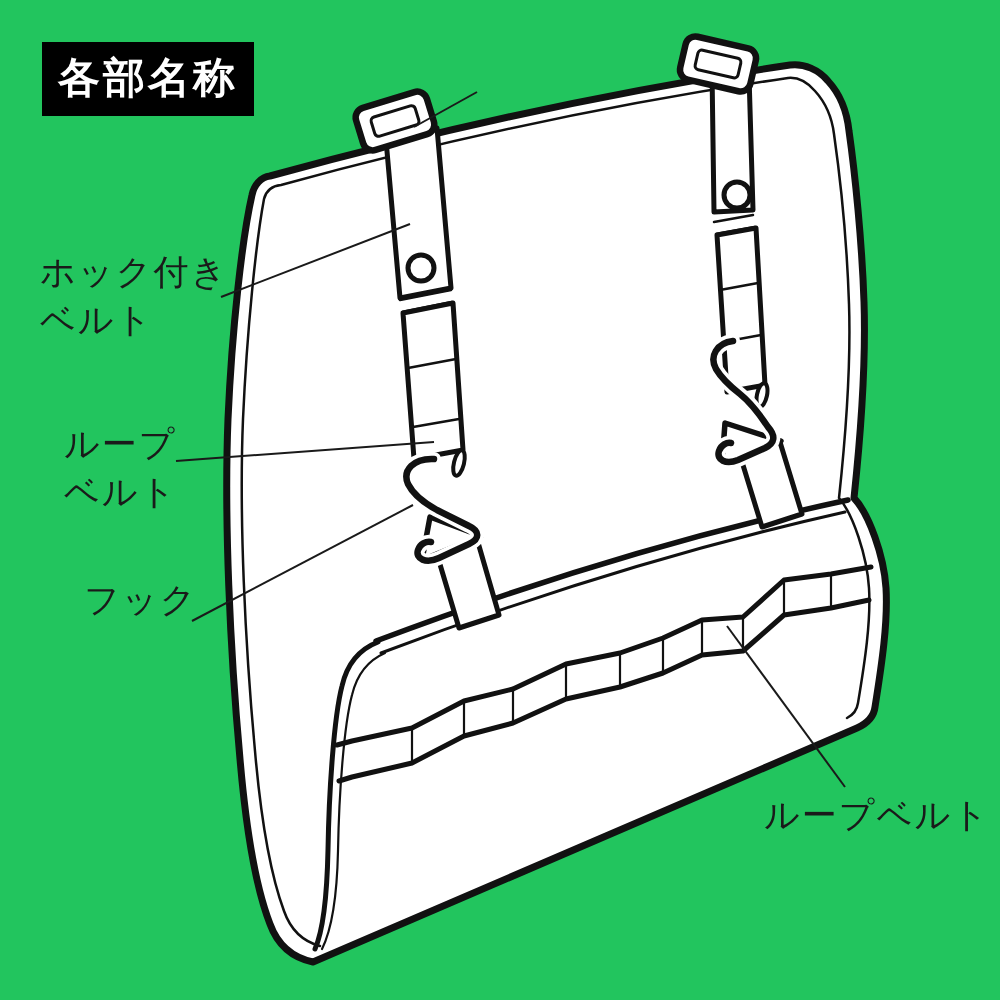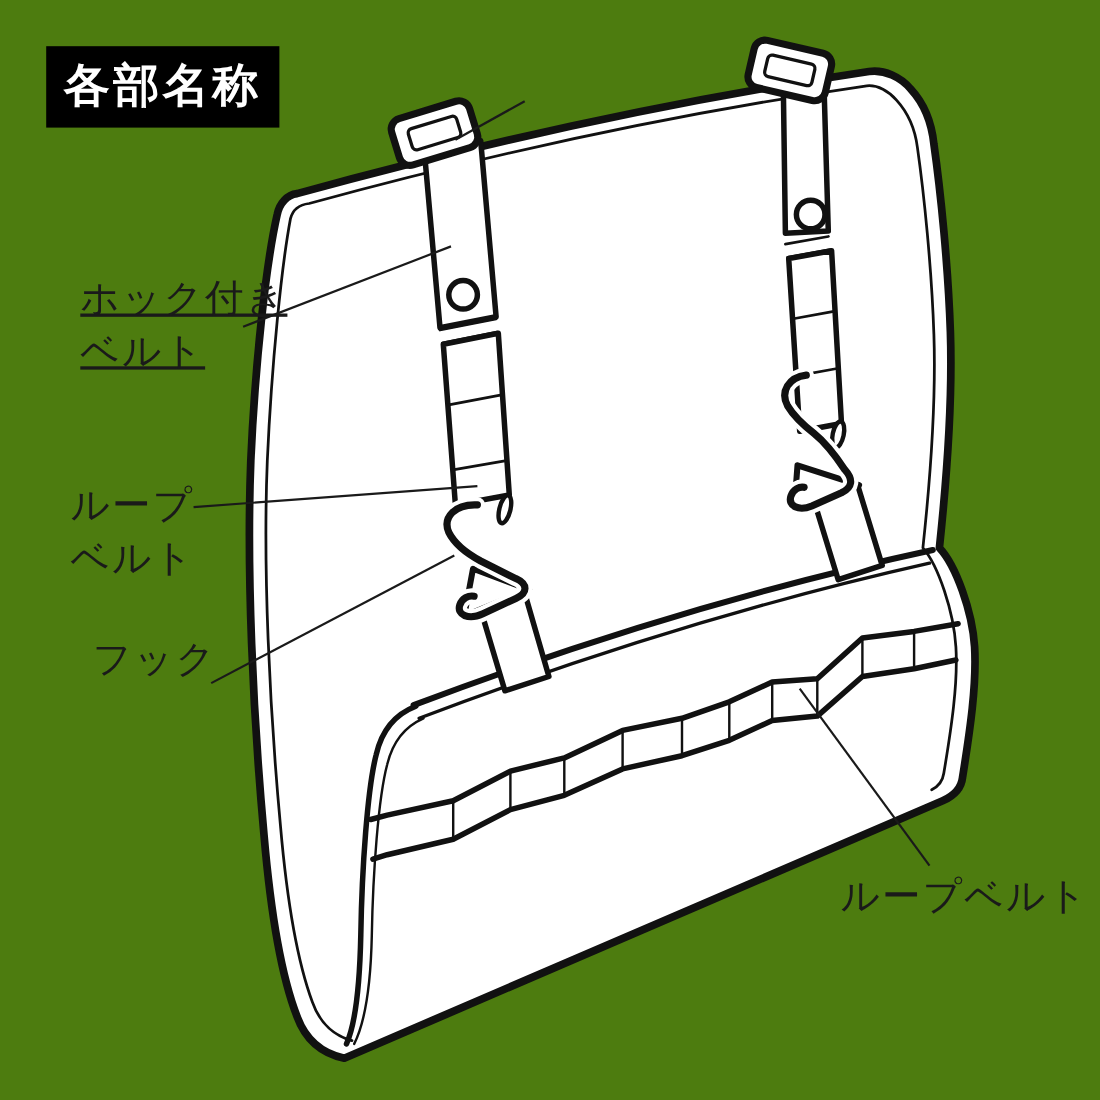--- a/index.html
+++ b/index.html
@@ -1,16 +1,16 @@
 <!DOCTYPE html>
 <html><head>
 <meta charset="utf-8">
 <style>
   html,body{margin:0;padding:0;background:#ffffff;}
-  #stage{position:relative;width:1000px;height:1000px;background:#4d7c0f;overflow:hidden;
+  #stage{position:relative;width:1000px;height:1000px;background:#22c55e;overflow:hidden;
          font-family:"Liberation Sans","DejaVu Sans",sans-serif;}
   #artwork{position:absolute;left:0;top:0;}
   .label{position:absolute;color:#1a1a1a;font-size:35px;line-height:48px;
          letter-spacing:2px;white-space:pre;}
   #title-box{position:absolute;left:42px;top:42px;background:#000000;color:#ffffff;
              font-size:42px;font-weight:bold;letter-spacing:3px;
              padding:8px 16px 10px 16px;}
 </style>
 </head>
 <body>
@@ -144,20 +144,20 @@
       <line x1="221" y1="297" x2="410" y2="224"></line>
       <line x1="176" y1="461" x2="434" y2="442"></line>
       <line x1="192" y1="621" x2="413" y2="505"></line>
       <line x1="845" y1="787" x2="727" y2="626"></line>
     </g>
   </svg>
 
   <div id="title-box">各部名称</div>
 
 
-  <div class="label" style="left:73px;top:248px;text-decoration:underline;"><span>ホック付き</span><br><span>ベルト</span></div>
+  <div class="label" style="left:40px;top:248px;"><span>ホック付き</span><br><span>ベルト</span></div>
 
-  <div class="label" style="left:64px;top:420px;margin-top:16px;"><span>ループ</span><br><span>ベルト</span></div>
+  <div class="label" style="left:64px;top:420px;"><span>ループ</span><br><span>ベルト</span></div>
 
   <div class="label" style="left:84px;top:576px;">フック</div>
 
   <div class="label" style="left:764px;top:791px;text-align:right;">ループベルト</div>
 </div>
 
 </body></html>

